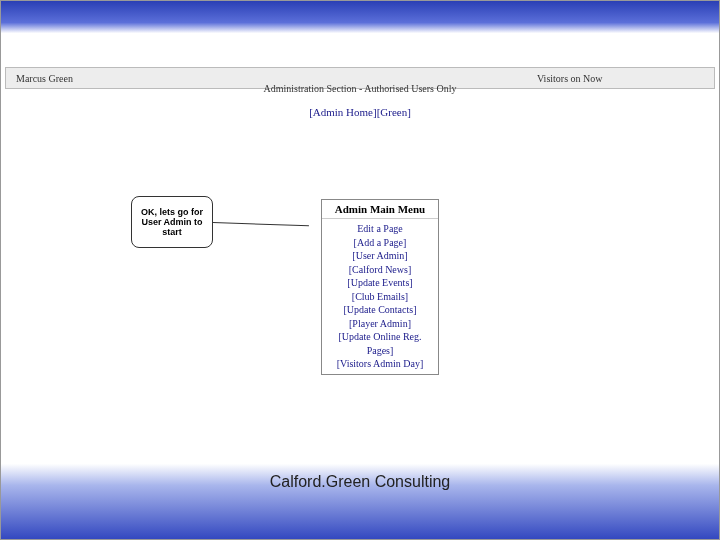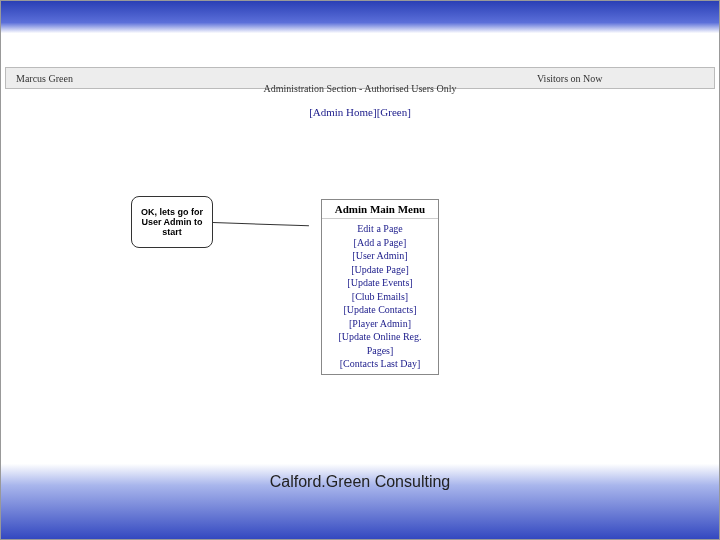--- a/index.html
+++ b/index.html
@@ -131,27 +131,27 @@
   <div class="navlinks">
     <a>[Admin Home]</a><a>[Green]</a>
   </div>
 
   <div class="menu-box">
     <div class="menu-title">Admin Main Menu</div>
     <div class="menu-items">
       <a>Edit a Page</a>
       <a>[Add a Page]</a>
       <a>[User Admin]</a>
-      <a>[Update Page]</a>
+      <a>[Calford News]</a>
       <a>[Update Events]</a>
       <a>[Club Emails]</a>
       <a>[Update Contacts]</a>
       <a>[Player Admin]</a>
       <a>[Update Online Reg. Pages]</a>
-      <a>[Contacts Last Day]</a>
+      <a>[Visitors Admin Day]</a>
     </div>
   </div>
 
   <div class="callout">
     <span>OK, lets go for User Admin to start</span>
   </div>
   <div class="callout-line"></div>
 
   <div class="footer-text">Calford.Green Consulting</div>
 

